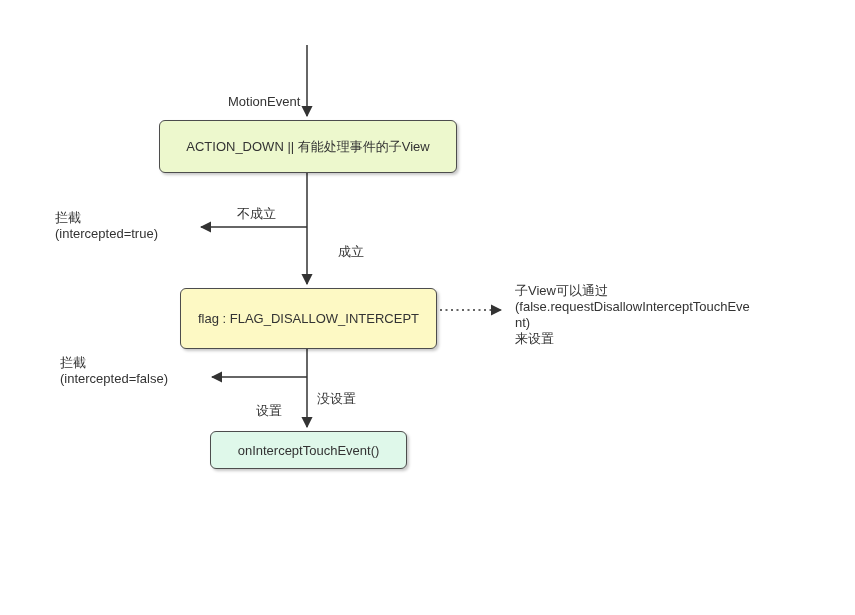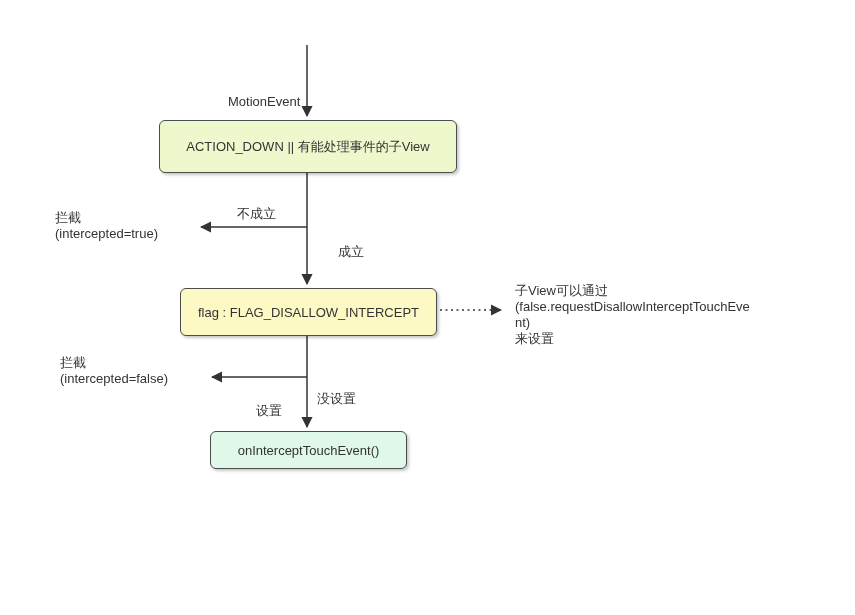--- a/index.html
+++ b/index.html
@@ -50,21 +50,21 @@
     box-sizing: border-box;
     text-align: center;
   }
   .node-condition {
     left: 159px; top: 120px;
     width: 298px; height: 53px;
     background: var(--condition-fill, #edf8cd);
   }
   .node-flag {
     left: 180px; top: 288px;
-    width: 257px; height: 48px;
+    width: 257px; height: 61px;
     background: var(--flag-fill, #fdf9c4);
   }
   .node-result {
     left: 210px; top: 431px;
     width: 197px; height: 38px;
     background: var(--result-fill, #dff8ea);
   }
   .lbl {
     position: absolute;
     font-size: 13px;

